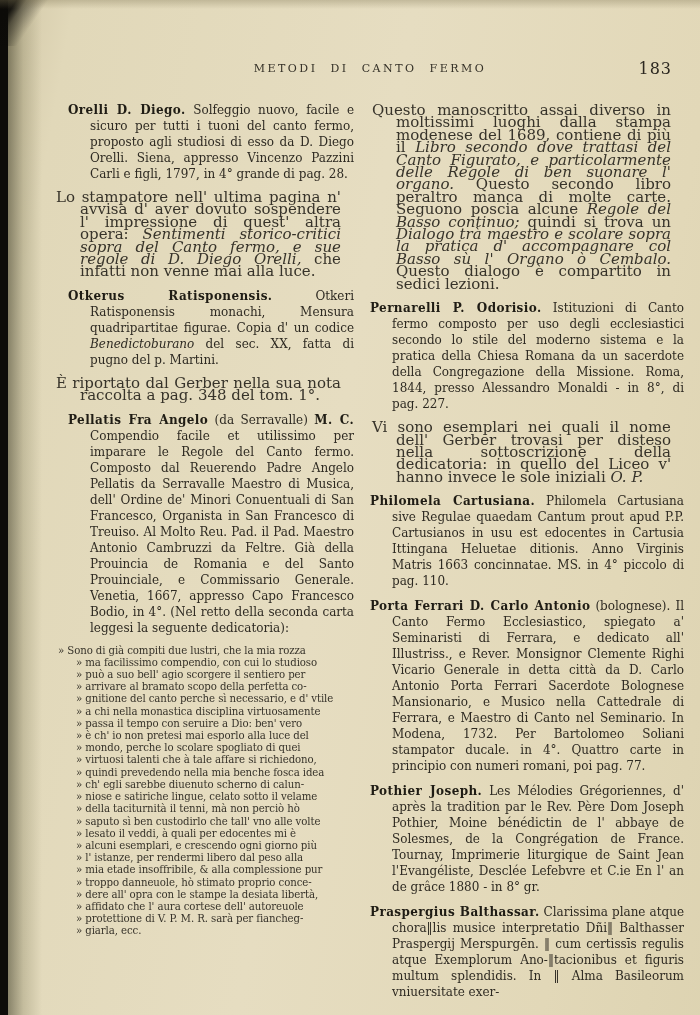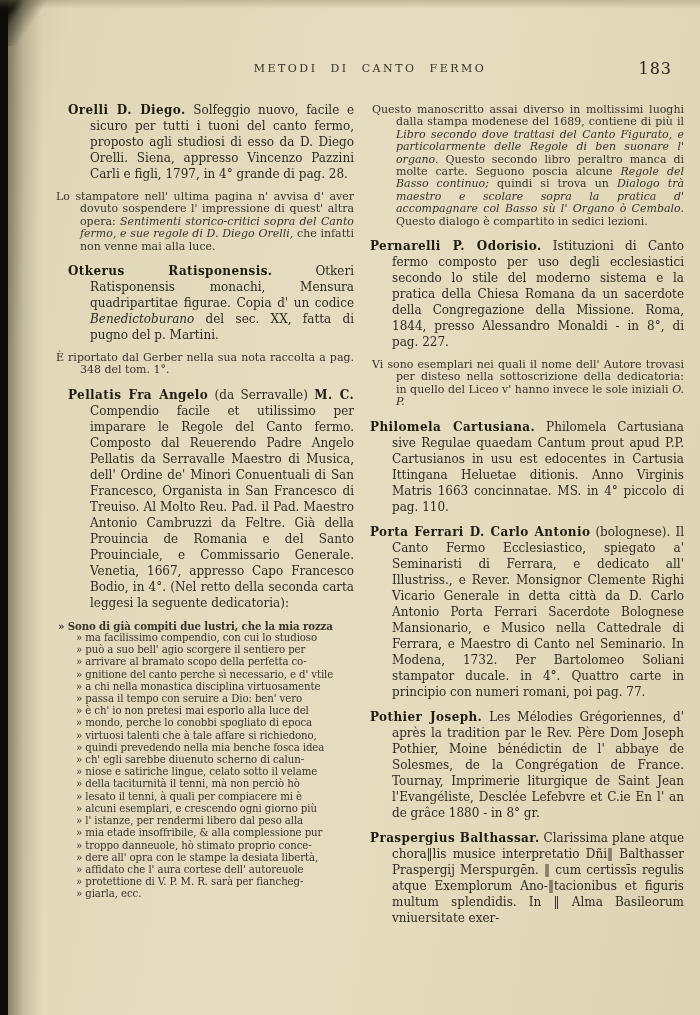--- a/index.html
+++ b/index.html
@@ -18,28 +18,28 @@
   .content{position:absolute;left:56px;top:62px;width:628px;}
   .pagehead{position:relative;height:24px;}
   .running-title{text-align:center;font-size:11px;letter-spacing:2.5px;word-spacing:7px;color:#343027;}
   .page-number{position:absolute;right:12px;top:-3px;font-size:16px;letter-spacing:1px;color:#2c2820;}
   .cols{display:flex;gap:12px;margin-top:16px;}
   .col-left{width:298px;}
   .col-right{width:318px;}
   p{margin:0;}
   .entry{font-size:12px;line-height:16px;text-align:justify;padding-left:22px;text-indent:-22px;margin:0 0 9px 12px;}
   .col-right .entry{margin-left:4px;}
-  .note{font-size:11px;line-height:12.4px;text-align:justify;padding-left:24px;text-indent:-24px;margin:2px 0 10px 0;color:#37332a;}
+  .note{font-size:15px;line-height:12.4px;text-align:justify;padding-left:24px;text-indent:-24px;margin:2px 13px 10px 0;color:#37332a;}
   .col-right .note{margin-left:6px;}
   .seg-b{font-weight:bold;letter-spacing:.4px;color:#1f1c14;}
   .seg-i{font-style:italic;}
   .salutation{font-size:10.2px;margin:0 0 6px 34px;color:#37332a;}
   .quote{margin:0 0 4px 0;}
   .qline{font-size:10.2px;line-height:12.2px;white-space:nowrap;padding-left:20px;letter-spacing:-.1px;color:#37332a;}
-  .qline:first-child{padding-left:2px;font-weight:bold;}
+  .qline:first-child{padding-left:2px;}
 </style>
 </head>
 <body>
 
 <div class="page">
   <div class="spine"></div>
   <div class="spine-shade"></div>
   <div class="corner-shadow"></div>
   <div class="top-shade"></div>
 
@@ -60,43 +60,44 @@
         <p class="entry"><span class="seg-b">Pellatis Fra Angelo</span><span> (da Serravalle) </span><span class="seg-b">M. C.</span><span> Compendio facile et utilissimo per imparare le Regole del Canto fermo. Composto dal Reuerendo Padre Angelo Pellatis da Serravalle Maestro di Musica, dell' Ordine de' Minori Conuentuali di San Francesco, Organista in San Francesco di Treuiso. Al Molto Reu. Pad. il Pad. Maestro Antonio Cambruzzi da Feltre. Già della Prouincia de Romania e del Santo Prouinciale, e Commissario Generale. Venetia, 1667, appresso Capo Francesco Bodio, in 4°. (Nel retto della seconda carta leggesi la seguente dedicatoria):</span></p>
         <div class="quote">
             <div class="qline">» Sono di già compiti due lustri, che la mia rozza</div>
             <div class="qline">» ma facilissimo compendio, con cui lo studioso</div>
             <div class="qline">» può a suo bell' agio scorgere il sentiero per</div>
             <div class="qline">» arrivare al bramato scopo della perfetta co-</div>
             <div class="qline">» gnitione del canto perche sì necessario, e d' vtile</div>
             <div class="qline">» a chi nella monastica disciplina virtuosamente</div>
             <div class="qline">» passa il tempo con seruire a Dio: ben' vero</div>
             <div class="qline">» è ch' io non pretesi mai esporlo alla luce del</div>
-            <div class="qline">» mondo, perche lo conobbi spogliato di epoca</div>
+            <div class="qline">» mondo, perche lo scolare spogliato di quei</div>
             <div class="qline">» virtuosi talenti che à tale affare si richiedono,</div>
             <div class="qline">» quindi prevedendo nella mia benche fosca idea</div>
             <div class="qline">» ch' egli sarebbe diuenuto scherno di calun-</div>
             <div class="qline">» niose e satiriche lingue, celato sotto il velame</div>
             <div class="qline">» della taciturnità il tenni, mà non perciò hò</div>
-            <div class="qline">» lesato il tenni, à quali per compiacere mi è</div>
+            <div class="qline">» saputo sì ben custodirlo che tall' vno alle volte</div>
+            <div class="qline">» lesato il veddi, à quali per edocentes mi è</div>
             <div class="qline">» alcuni esemplari, e crescendo ogni giorno più</div>
             <div class="qline">» l' istanze, per rendermi libero dal peso alla</div>
             <div class="qline">» mia etade insoffribile, &amp; alla complessione pur</div>
             <div class="qline">» troppo danneuole, hò stimato proprio conce-</div>
             <div class="qline">» dere all' opra con le stampe la desiata libertà,</div>
             <div class="qline">» affidato che l' aura cortese dell' autoreuole</div>
             <div class="qline">» protettione di V. P. M. R. sarà per fiancheg-</div>
             <div class="qline">» giarla, ecc.</div>
           </div>
 
       </div>
 
       <div class="col col-right">
         <p class="note"><span>Questo manoscritto assai diverso in moltissimi luoghi dalla stampa modenese del 1689, contiene di più il </span><span class="seg-i">Libro secondo dove trattasi del Canto Figurato, e particolarmente delle Regole di ben suonare l' organo.</span><span> Questo secondo libro peraltro manca di molte carte. Seguono poscia alcune </span><span class="seg-i">Regole del Basso continuo;</span><span> quindi si trova un </span><span class="seg-i">Dialogo trà maestro e scolare sopra la pratica d' accompagnare col Basso sù l' Organo ò Cembalo.</span><span> Questo dialogo è compartito in sedici lezioni.</span></p>
         <p class="entry"><span class="seg-b">Pernarelli P. Odorisio.</span><span> Istituzioni di Canto fermo composto per uso degli ecclesiastici secondo lo stile del moderno sistema e la pratica della Chiesa Romana da un sacerdote della Congregazione della Missione. Roma, 1844, presso Alessandro Monaldi - in 8°, di pag. 227.</span></p>
-        <p class="note"><span>Vi sono esemplari nei quali il nome dell' Autore trovasi per disteso nella sottoscrizione della dedicatoria: in quello del Liceo v' hanno invece le sole iniziali </span><span class="seg-i">O. P.</span></p>
+        <p class="note"><span>Vi sono esemplari nei quali il nome dell' Gerber trovasi per disteso nella sottoscrizione della dedicatoria: in quello del Liceo v' hanno invece le sole iniziali </span><span class="seg-i">O. P.</span></p>
         <p class="entry"><span class="seg-b">Philomela Cartusiana.</span><span> Philomela Cartusiana sive Regulae quaedam Cantum prout apud P.P. Cartusianos in usu est edocentes in Cartusia Ittingana Heluetae ditionis. Anno Virginis Matris 1663 concinnatae. MS. in 4° piccolo di pag. 110.</span></p>
         <p class="entry"><span class="seg-b">Porta Ferrari D. Carlo Antonio</span><span> (bolognese). Il Canto Fermo Ecclesiastico, spiegato a' Seminaristi di Ferrara, e dedicato all' Illustriss., e Rever. Monsignor Clemente Righi Vicario Generale in detta città da D. Carlo Antonio Porta Ferrari Sacerdote Bolognese Mansionario, e Musico nella Cattedrale di Ferrara, e Maestro di Canto nel Seminario. In Modena, 1732. Per Bartolomeo Soliani stampator ducale. in 4°. Quattro carte in principio con numeri romani, poi pag. 77.</span></p>
         <p class="entry"><span class="seg-b">Pothier Joseph.</span><span> Les Mélodies Grégoriennes, d' après la tradition par le Rev. Père Dom Joseph Pothier, Moine bénédictin de l' abbaye de Solesmes, de la Congrégation de France. Tournay, Imprimerie liturgique de Saint Jean l'Evangéliste, Desclée Lefebvre et C.ie En l' an de grâce 1880 - in 8° gr.</span></p>
         <p class="entry"><span class="seg-b">Praspergius Balthassar.</span><span> Clarissima plane atque chora‖lis musice interpretatio Dñi‖ Balthasser Praspergij Merspurgēn. ‖ cum certissīs regulis atque Exemplorum Ano-‖tacionibus et figuris multum splendidis. In ‖ Alma Basileorum vniuersitate exer-</span></p>
       </div>
 
     </div>
   </div>
 </div>
 

